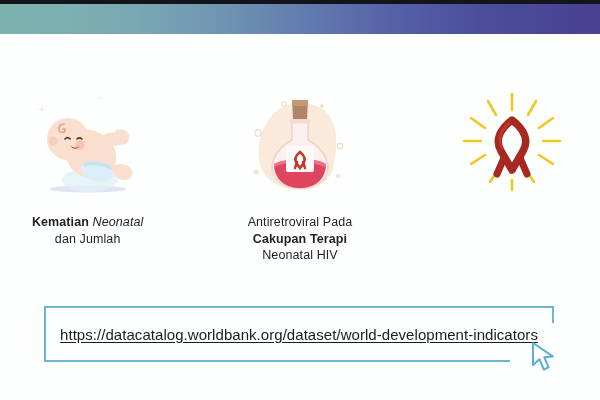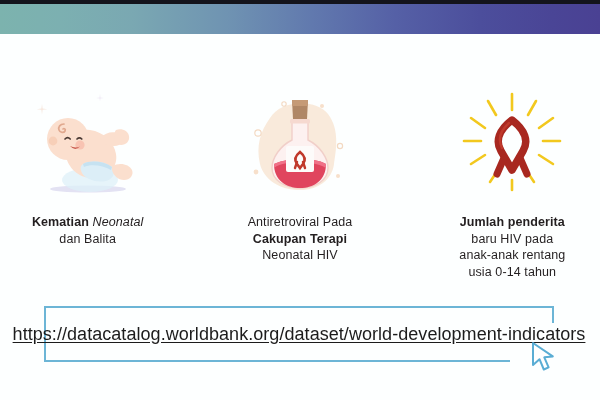--- a/index.html
+++ b/index.html
@@ -102,21 +102,21 @@
   .url-text {
     position: absolute;
     left: 0; top: 0;
     width: 510px; height: 56px;
     display: flex;
     align-items: center;
     justify-content: center;
   }
   .url-text a {
     color: #1c1c1c;
-    font-size: 18px;
+    font-size: 15px;
     text-underline-offset: 2px;
     letter-spacing: 0.05px;
     white-space: nowrap;
   }
 
   
   .cursor {
     position: absolute;
     left: 530px;
     top: 341px;
@@ -164,21 +164,21 @@
           <path d="M49 51 q2.4 -2.4 4.8 0" fill="none" stroke="#4b3b35" stroke-width="1.7" stroke-linecap="round"></path>
 
           <path d="M42 58 q5 5.5 10 0.5 q-5 2 -10 -0.5 z" fill="#c95a4e"></path>
         </svg>
       </div>
       <div class="col-caption">
         <span class="cap-line">
           <span class="b">Kematian </span>
           <span class="it">Neonatal</span>
         </span>
-        <span class="cap-line">dan Balita</span>
+        <span class="cap-line">dan Jumlah</span>
       </div>
     </div>
 
     <div class="col">
       <div class="col-art">
         <svg width="120" height="110" viewBox="0 0 120 110" xmlns="http://www.w3.org/2000/svg">
 
           <path d="M30 30 C40 12 76 10 88 26 C100 42 96 62 94 76 C92 92 78 102 60 102 C40 102 24 92 20 76 C16 58 20 44 30 30 Z" fill="#f7e2cd" opacity="0.72"></path>
 
           <circle cx="18" cy="45" r="3.2" fill="none" stroke="#f3d9c2" stroke-width="1.2"></circle>
@@ -231,26 +231,20 @@
           </g>
 
           <path d="M60 32 C47 42 43 53 49 63 L60 82 L71 63 C77 53 73 42 60 32 Z" fill="none" stroke="#a82820" stroke-width="7.5" stroke-linejoin="round" stroke-linecap="round"></path>
 
           <path d="M52 70 L45 86" fill="none" stroke="#a82820" stroke-width="7" stroke-linecap="round"></path>
           <path d="M68 70 L75 86" fill="none" stroke="#a82820" stroke-width="7" stroke-linecap="round"></path>
 
           <path d="M57 35 C48 43 46 52 50 60" fill="none" stroke="#c0392b" stroke-width="2.4" stroke-linecap="round"></path>
         </svg>
       </div>
-      <div class="col-caption">
-        <span class="cap-line b">Jumlah penderita</span>
-        <span class="cap-line">baru HIV pada</span>
-        <span class="cap-line">anak-anak rentang</span>
-        <span class="cap-line">usia 0-14 tahun</span>
-      </div>
     </div>
 
   </div>
 
   <div class="url-box">
     <div class="edge edge-top"></div>
     <div class="edge edge-left"></div>
     <div class="edge edge-bottom"></div>
     <div class="edge edge-right"></div>
     <div class="url-text">

